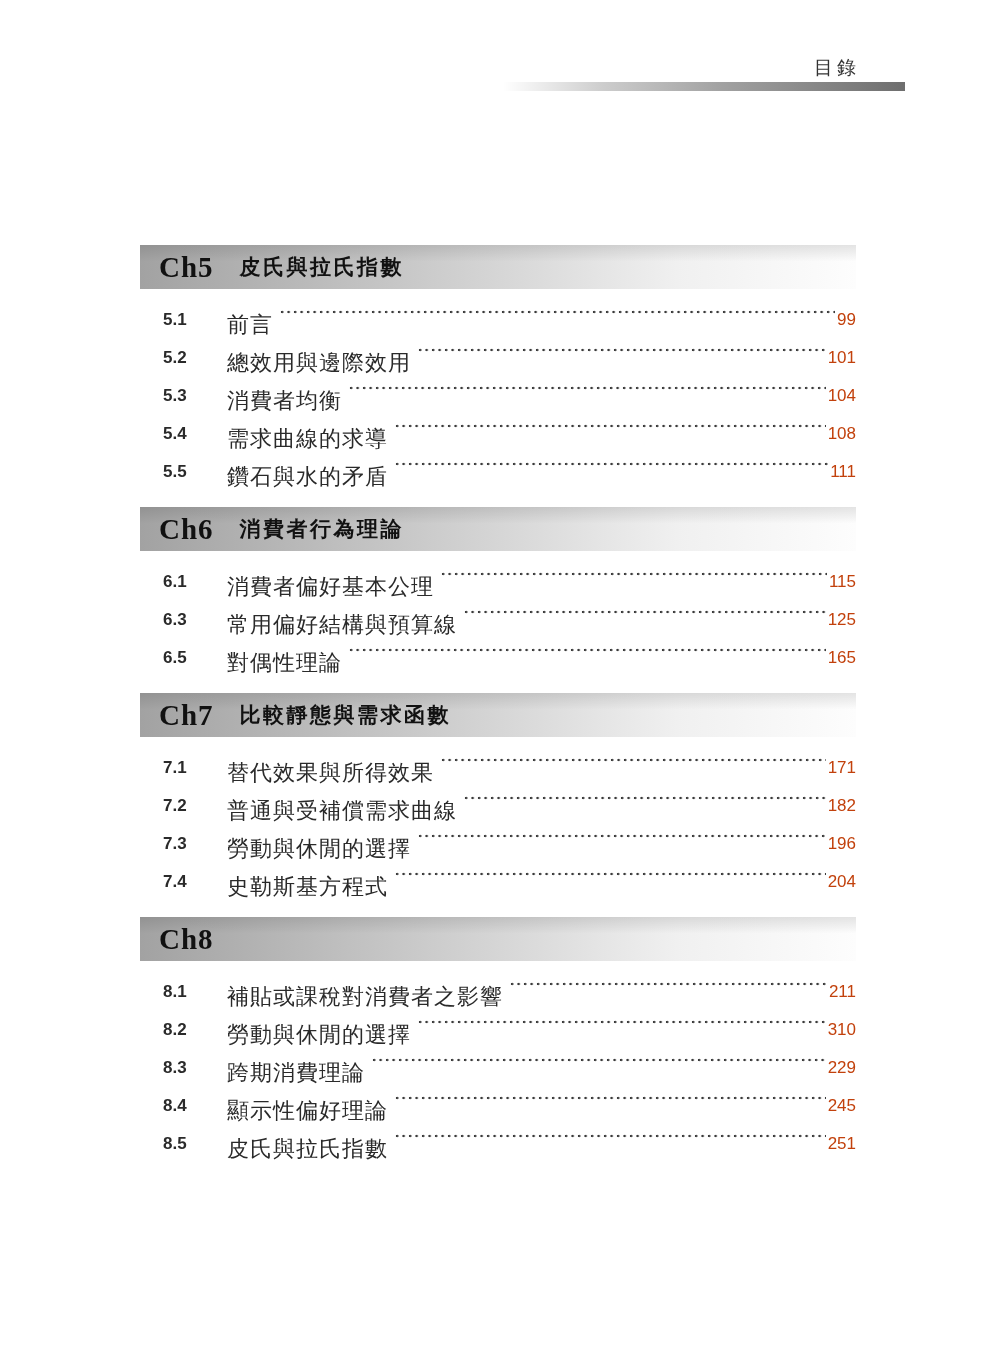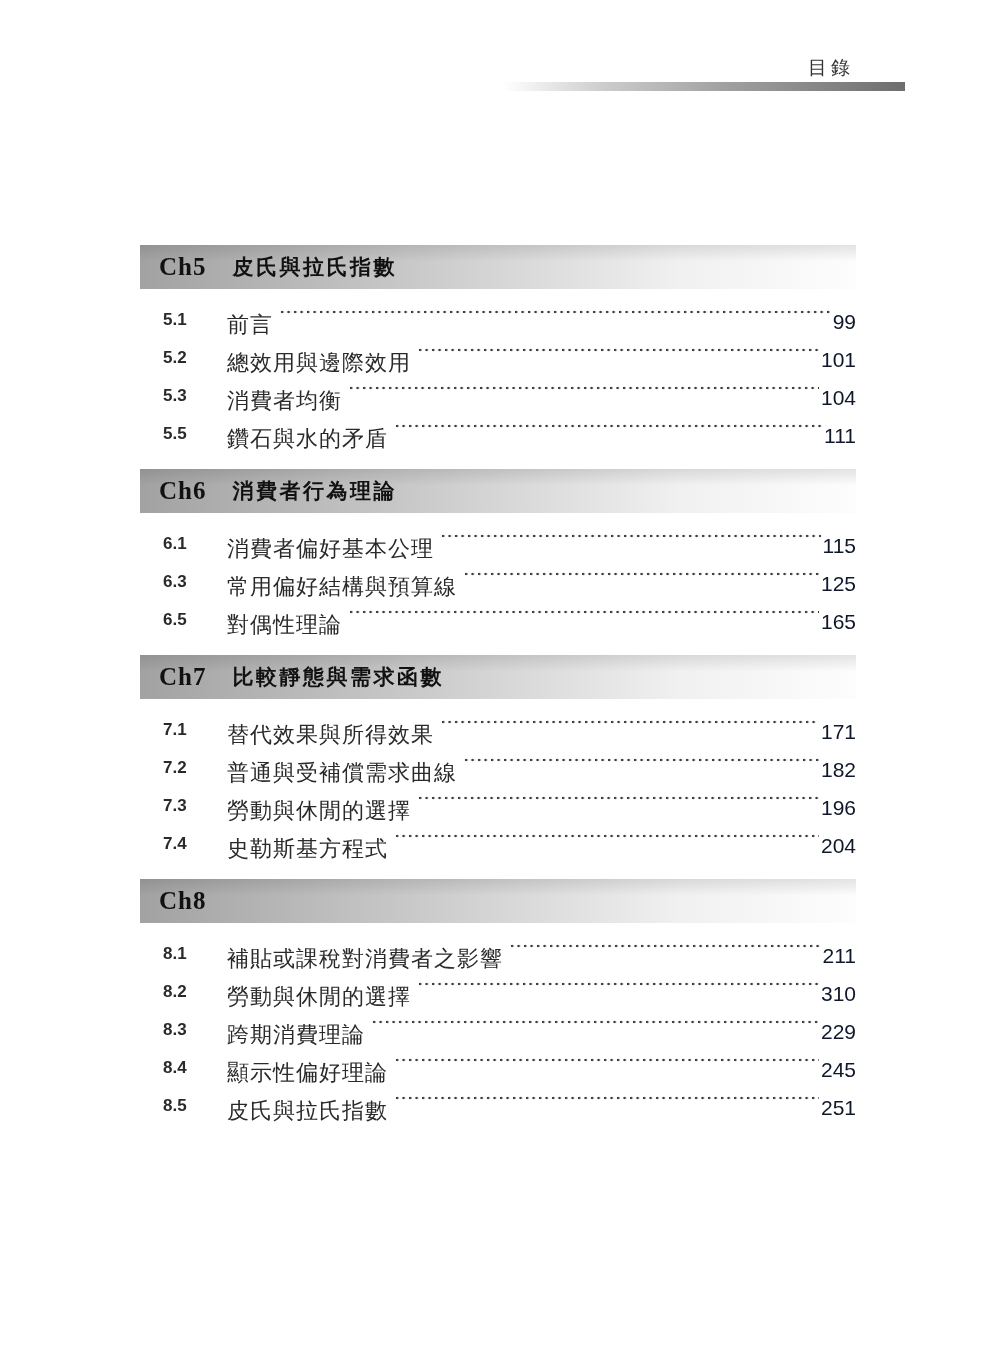--- a/index.html
+++ b/index.html
@@ -17,21 +17,21 @@
     background: #ffffff;
     overflow: hidden;
     font-family: "Liberation Sans", sans-serif;
     color: var(--text-color);
   }
 
   
   .running-head-title {
     position: absolute;
     top: 55px;
-    right: 146px;
+    right: 140px;
     font-size: 19px;
     letter-spacing: 4px;
     color: #333333;
   }
   .running-head-bar {
     position: absolute;
     top: 82px;
     left: 503px;
     right: 95px;
     height: 9px;
@@ -56,21 +56,21 @@
     display: flex;
     align-items: center;
     padding-left: 19px;
     background:
       linear-gradient(to bottom, rgba(0,0,0,0.10), rgba(0,0,0,0) 38%),
       linear-gradient(to right, var(--chapter-bar-left) 0%, #c9c9c9 38%, #f0f0f0 75%, #fdfdfd 100%);
   }
   .chapter-num {
     font-family: "Liberation Serif", serif;
     font-weight: 700;
-    font-size: 25px;
+    font-size: 29px;
     color: #111111;
     margin-right: 26px;
     letter-spacing: 1px;
     text-align: center;
   }
   .chapter-title {
     font-weight: 700;
     font-size: 21px;
     color: #111111;
     letter-spacing: 2.5px;
@@ -100,22 +100,22 @@
   .leader {
     flex: 1 1 auto;
     height: 4px;
     margin: 0 2px 0 7px;
     background-image: radial-gradient(circle at 2px 2px, var(--dot-color) 1.15px, rgba(0,0,0,0) 1.6px);
     background-size: 6.5px 4px;
     background-repeat: repeat-x;
     background-position: left bottom;
   }
   .sec-page {
-    font-size: 21px;
-    color: #0f172a;
+    font-size: 17px;
+    color: #c2410c;
     flex: 0 0 auto;
   }
 </style>
 </head>
 <body>
 
 <div class="page">
   <div class="running-head-title">目錄</div>
   <div class="running-head-bar"></div>
 
@@ -140,20 +140,26 @@
     <span class="sec-page">101</span>
   </div>
 
   <div class="toc-row">
     <span class="sec-num">5.3</span>
     <span class="sec-title">消費者均衡</span>
     <span class="leader"></span>
     <span class="sec-page">104</span>
   </div>
 
+  <div class="toc-row">
+    <span class="sec-num">5.4</span>
+    <span class="sec-title">需求曲線的求導</span>
+    <span class="leader"></span>
+    <span class="sec-page">108</span>
+  </div>
 
   <div class="toc-row">
     <span class="sec-num">5.5</span>
     <span class="sec-title">鑽石與水的矛盾</span>
     <span class="leader"></span>
     <span class="sec-page">111</span>
   </div>
 </div>
   </section>
 

